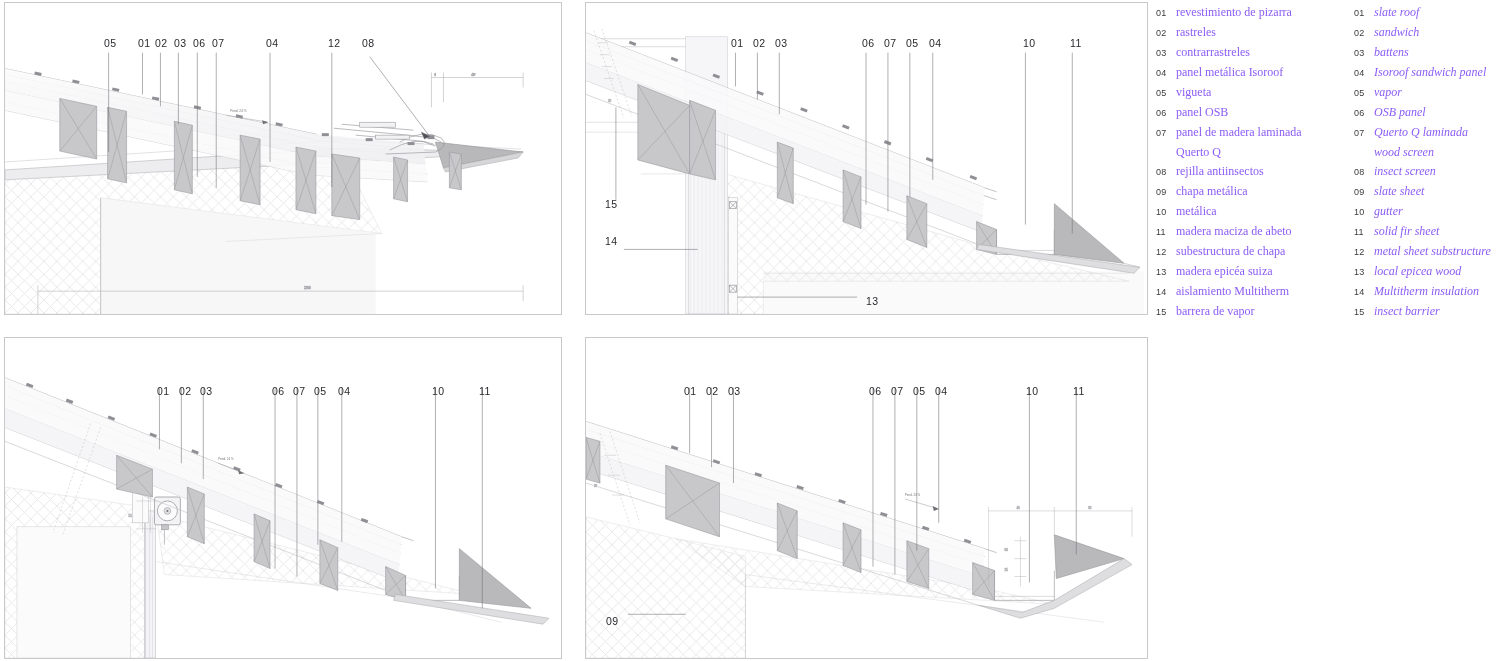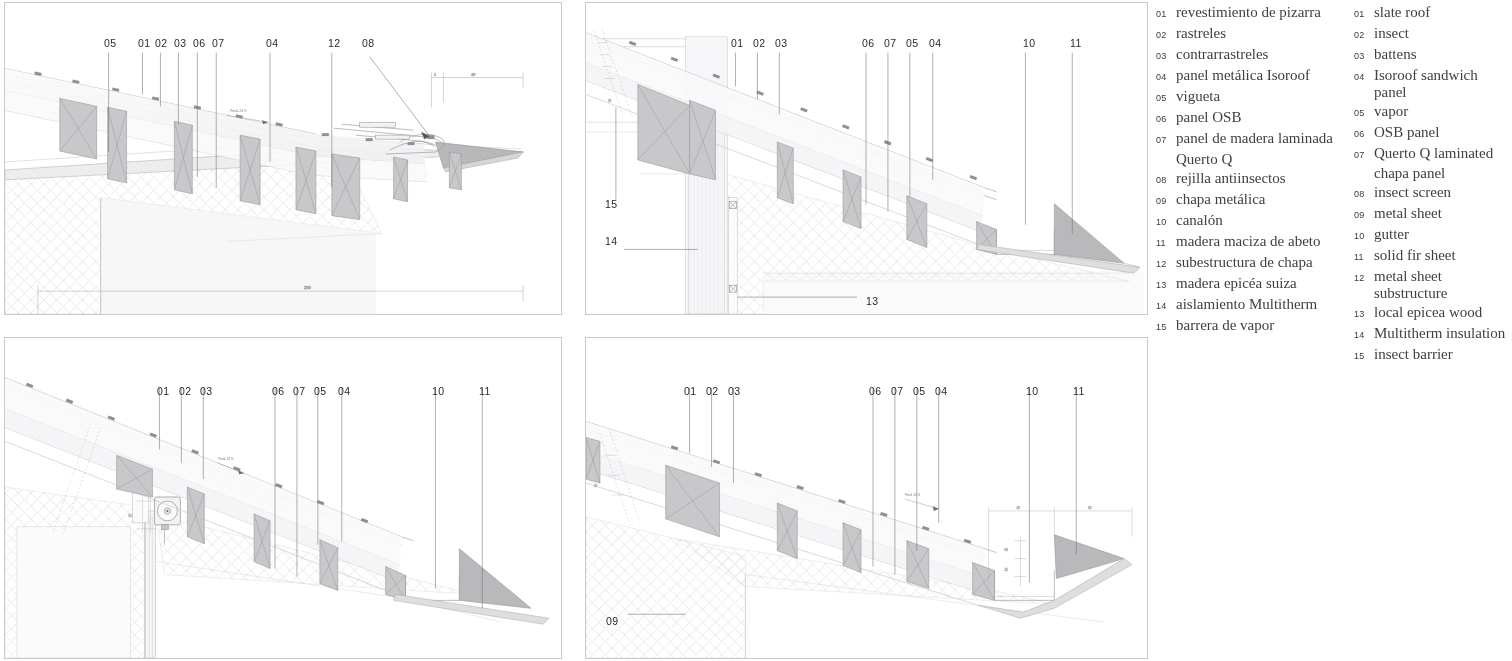--- a/index.html
+++ b/index.html
@@ -72,25 +72,25 @@
   .legend-num {
     flex: 0 0 20px;
     font-family: "Liberation Sans", sans-serif;
     font-size: 9px;
     color: #3a3a3e;
     letter-spacing: 0.2px;
     line-height: 16.6px;
   }
   .legend-txt {
     font-family: "Liberation Serif", serif;
-    font-size: 15px;
-    color: #404040;
+    font-size: 12px;
+    color: #8b5cf6;
     line-height: 16.6px;
   }
-  #legend-col-en .legend-txt { }
+  #legend-col-en .legend-txt { font-style: italic; }
   .legend-cont {
     display: flex;
     margin-bottom: 2.4px;
   }
   .legend-cont .legend-num { visibility: hidden; }
 </style>
 </head>
 <body>
 
 <div class="panel" id="panel-tl">
@@ -661,21 +661,21 @@
       <div class="legend-row">
         <span class="legend-num">08</span>
         <span class="legend-txt">rejilla antiinsectos</span>
       </div>
       <div class="legend-row">
         <span class="legend-num">09</span>
         <span class="legend-txt">chapa metálica</span>
       </div>
       <div class="legend-row">
         <span class="legend-num">10</span>
-        <span class="legend-txt">canalón</span>
+        <span class="legend-txt">metálica</span>
       </div>
       <div class="legend-row">
         <span class="legend-num">11</span>
         <span class="legend-txt">madera maciza de abeto</span>
       </div>
       <div class="legend-row">
         <span class="legend-num">12</span>
         <span class="legend-txt">subestructura de chapa</span>
       </div>
       <div class="legend-row">
@@ -691,53 +691,53 @@
         <span class="legend-txt">barrera de vapor</span>
       </div>
     </div>
   <div class="legend-col" id="legend-col-en">
       <div class="legend-row">
         <span class="legend-num">01</span>
         <span class="legend-txt">slate roof</span>
       </div>
       <div class="legend-row">
         <span class="legend-num">02</span>
-        <span class="legend-txt">insect</span>
+        <span class="legend-txt">sandwich</span>
       </div>
       <div class="legend-row">
         <span class="legend-num">03</span>
         <span class="legend-txt">battens</span>
       </div>
       <div class="legend-row">
         <span class="legend-num">04</span>
         <span class="legend-txt">Isoroof sandwich panel</span>
       </div>
       <div class="legend-row">
         <span class="legend-num">05</span>
         <span class="legend-txt">vapor</span>
       </div>
       <div class="legend-row">
         <span class="legend-num">06</span>
         <span class="legend-txt">OSB panel</span>
       </div>
       <div class="legend-row">
         <span class="legend-num">07</span>
-        <span class="legend-txt">Querto Q laminated</span>
+        <span class="legend-txt">Querto Q laminada</span>
       </div>
       <div class="legend-cont">
         <span class="legend-num">07</span>
-        <span class="legend-txt">chapa panel</span>
+        <span class="legend-txt">wood screen</span>
       </div>
       <div class="legend-row">
         <span class="legend-num">08</span>
         <span class="legend-txt">insect screen</span>
       </div>
       <div class="legend-row">
         <span class="legend-num">09</span>
-        <span class="legend-txt">metal sheet</span>
+        <span class="legend-txt">slate sheet</span>
       </div>
       <div class="legend-row">
         <span class="legend-num">10</span>
         <span class="legend-txt">gutter</span>
       </div>
       <div class="legend-row">
         <span class="legend-num">11</span>
         <span class="legend-txt">solid fir sheet</span>
       </div>
       <div class="legend-row">

